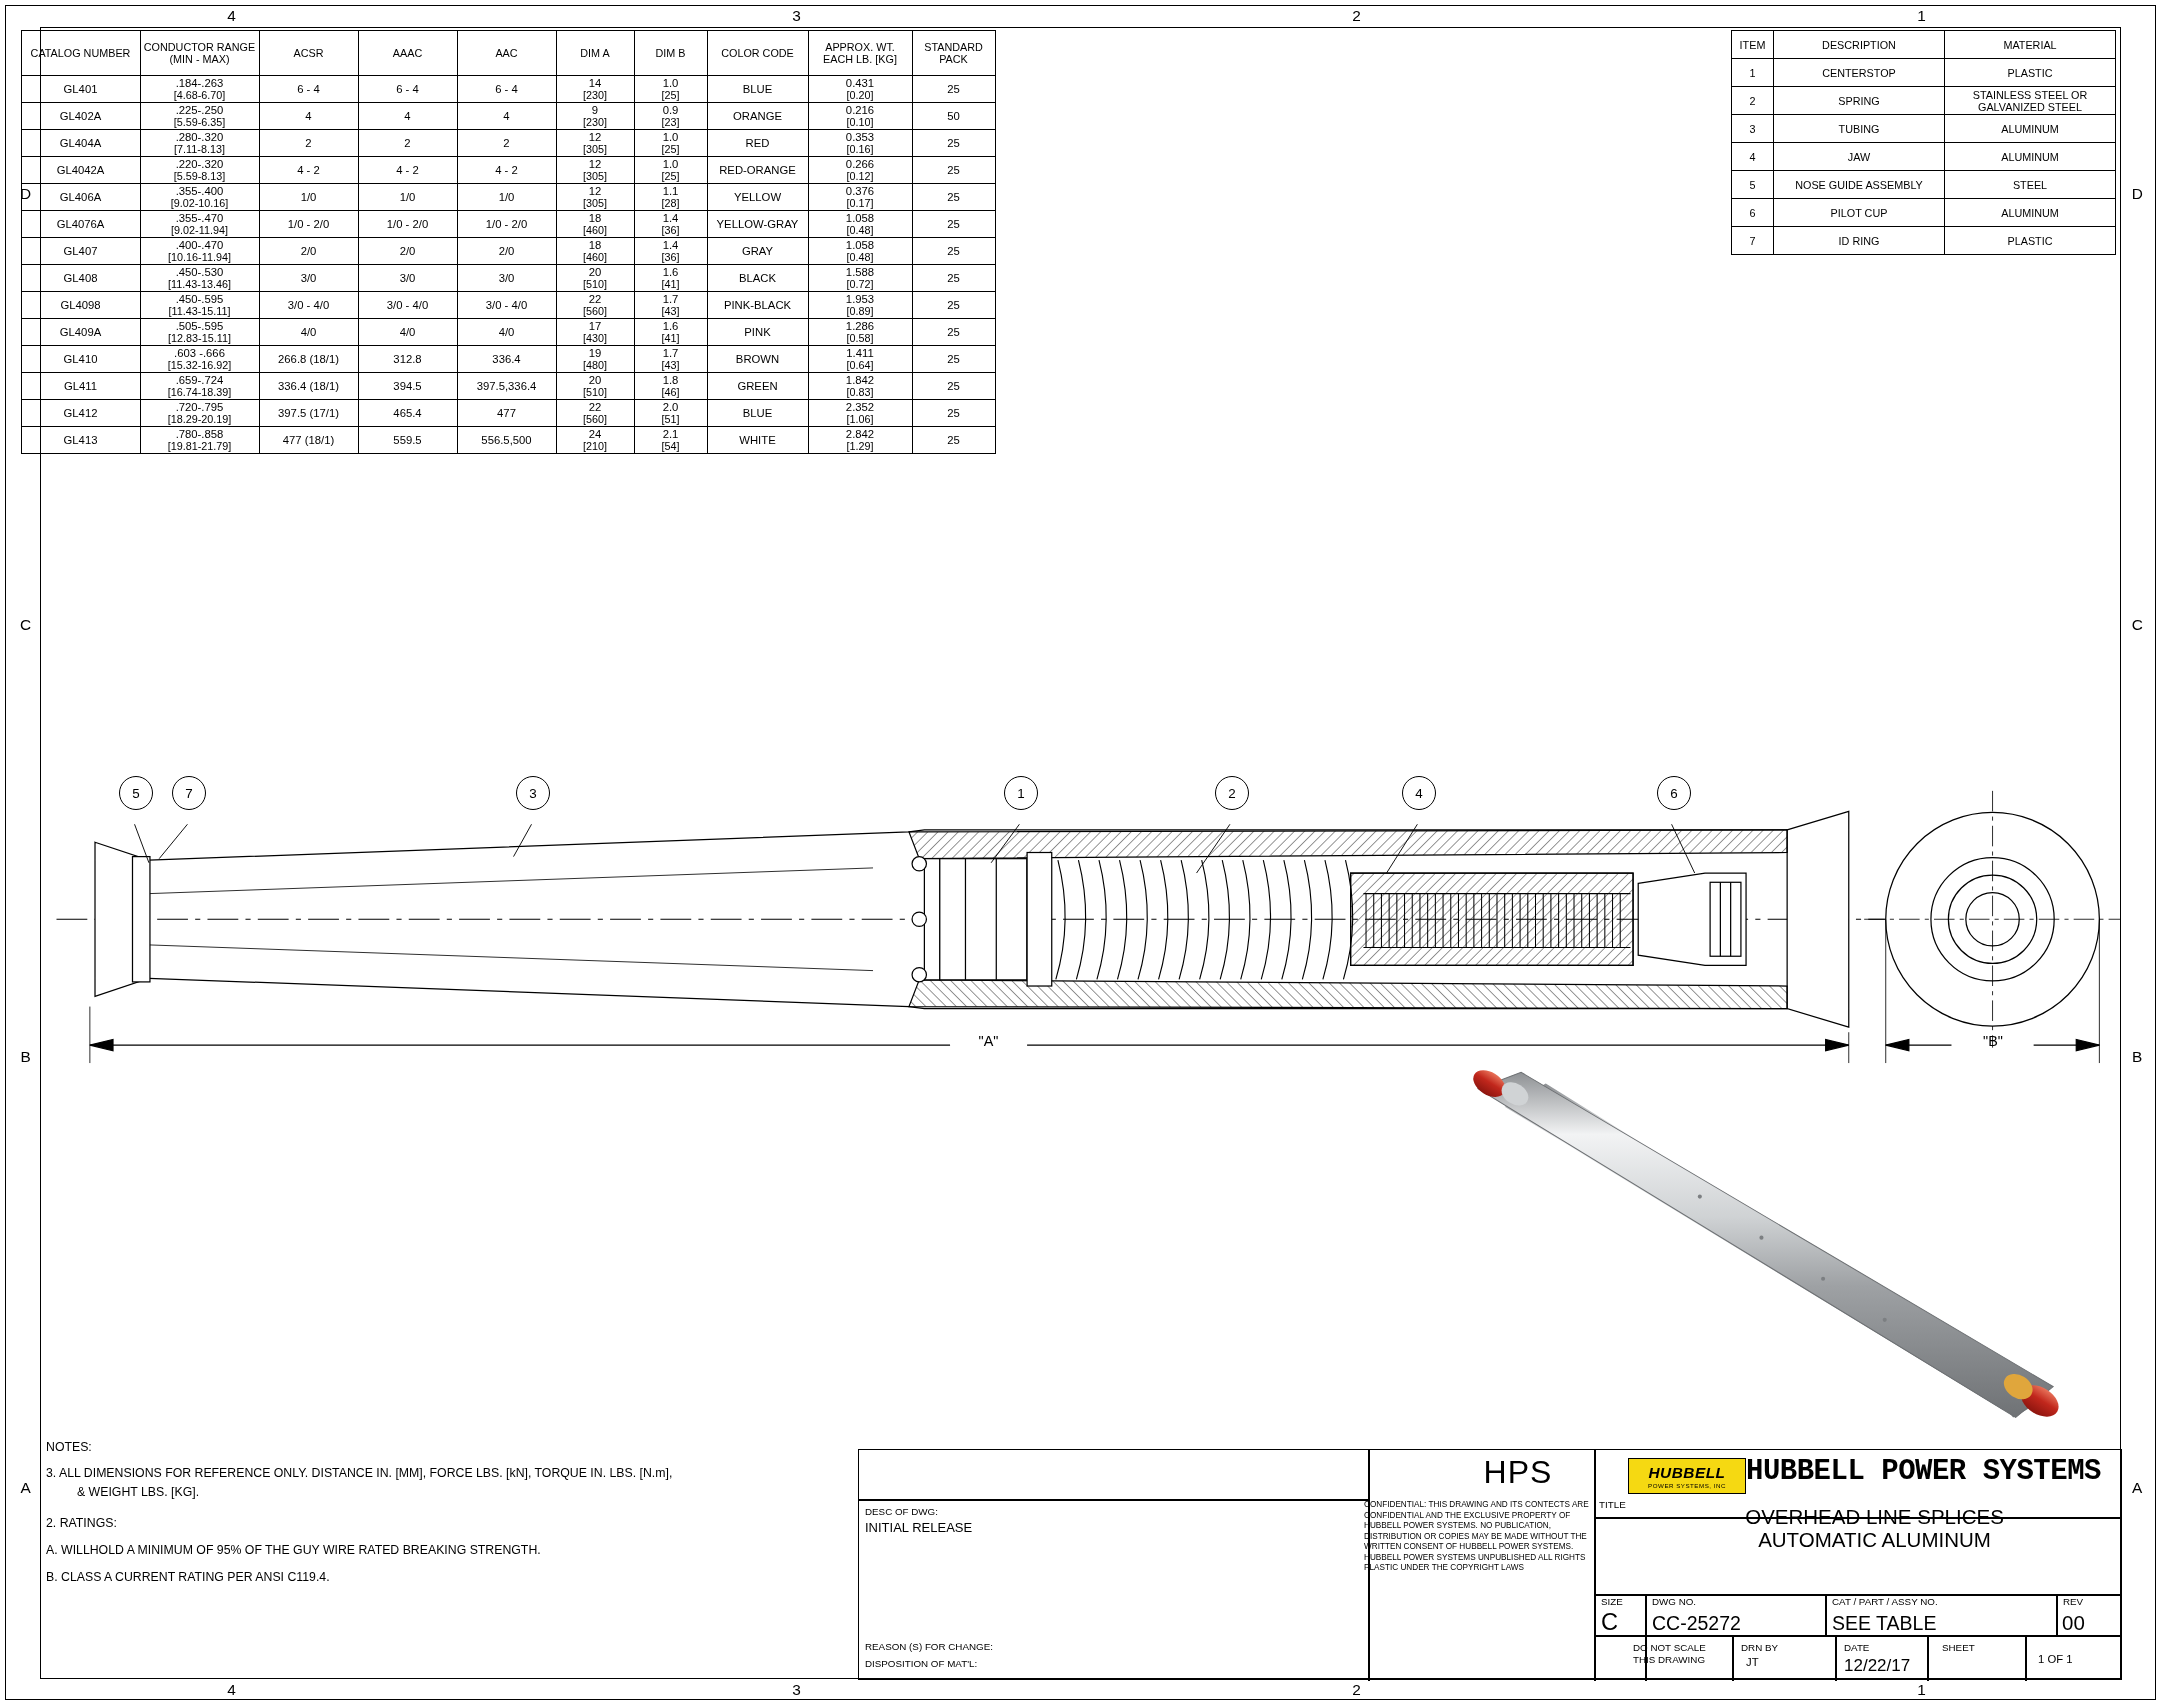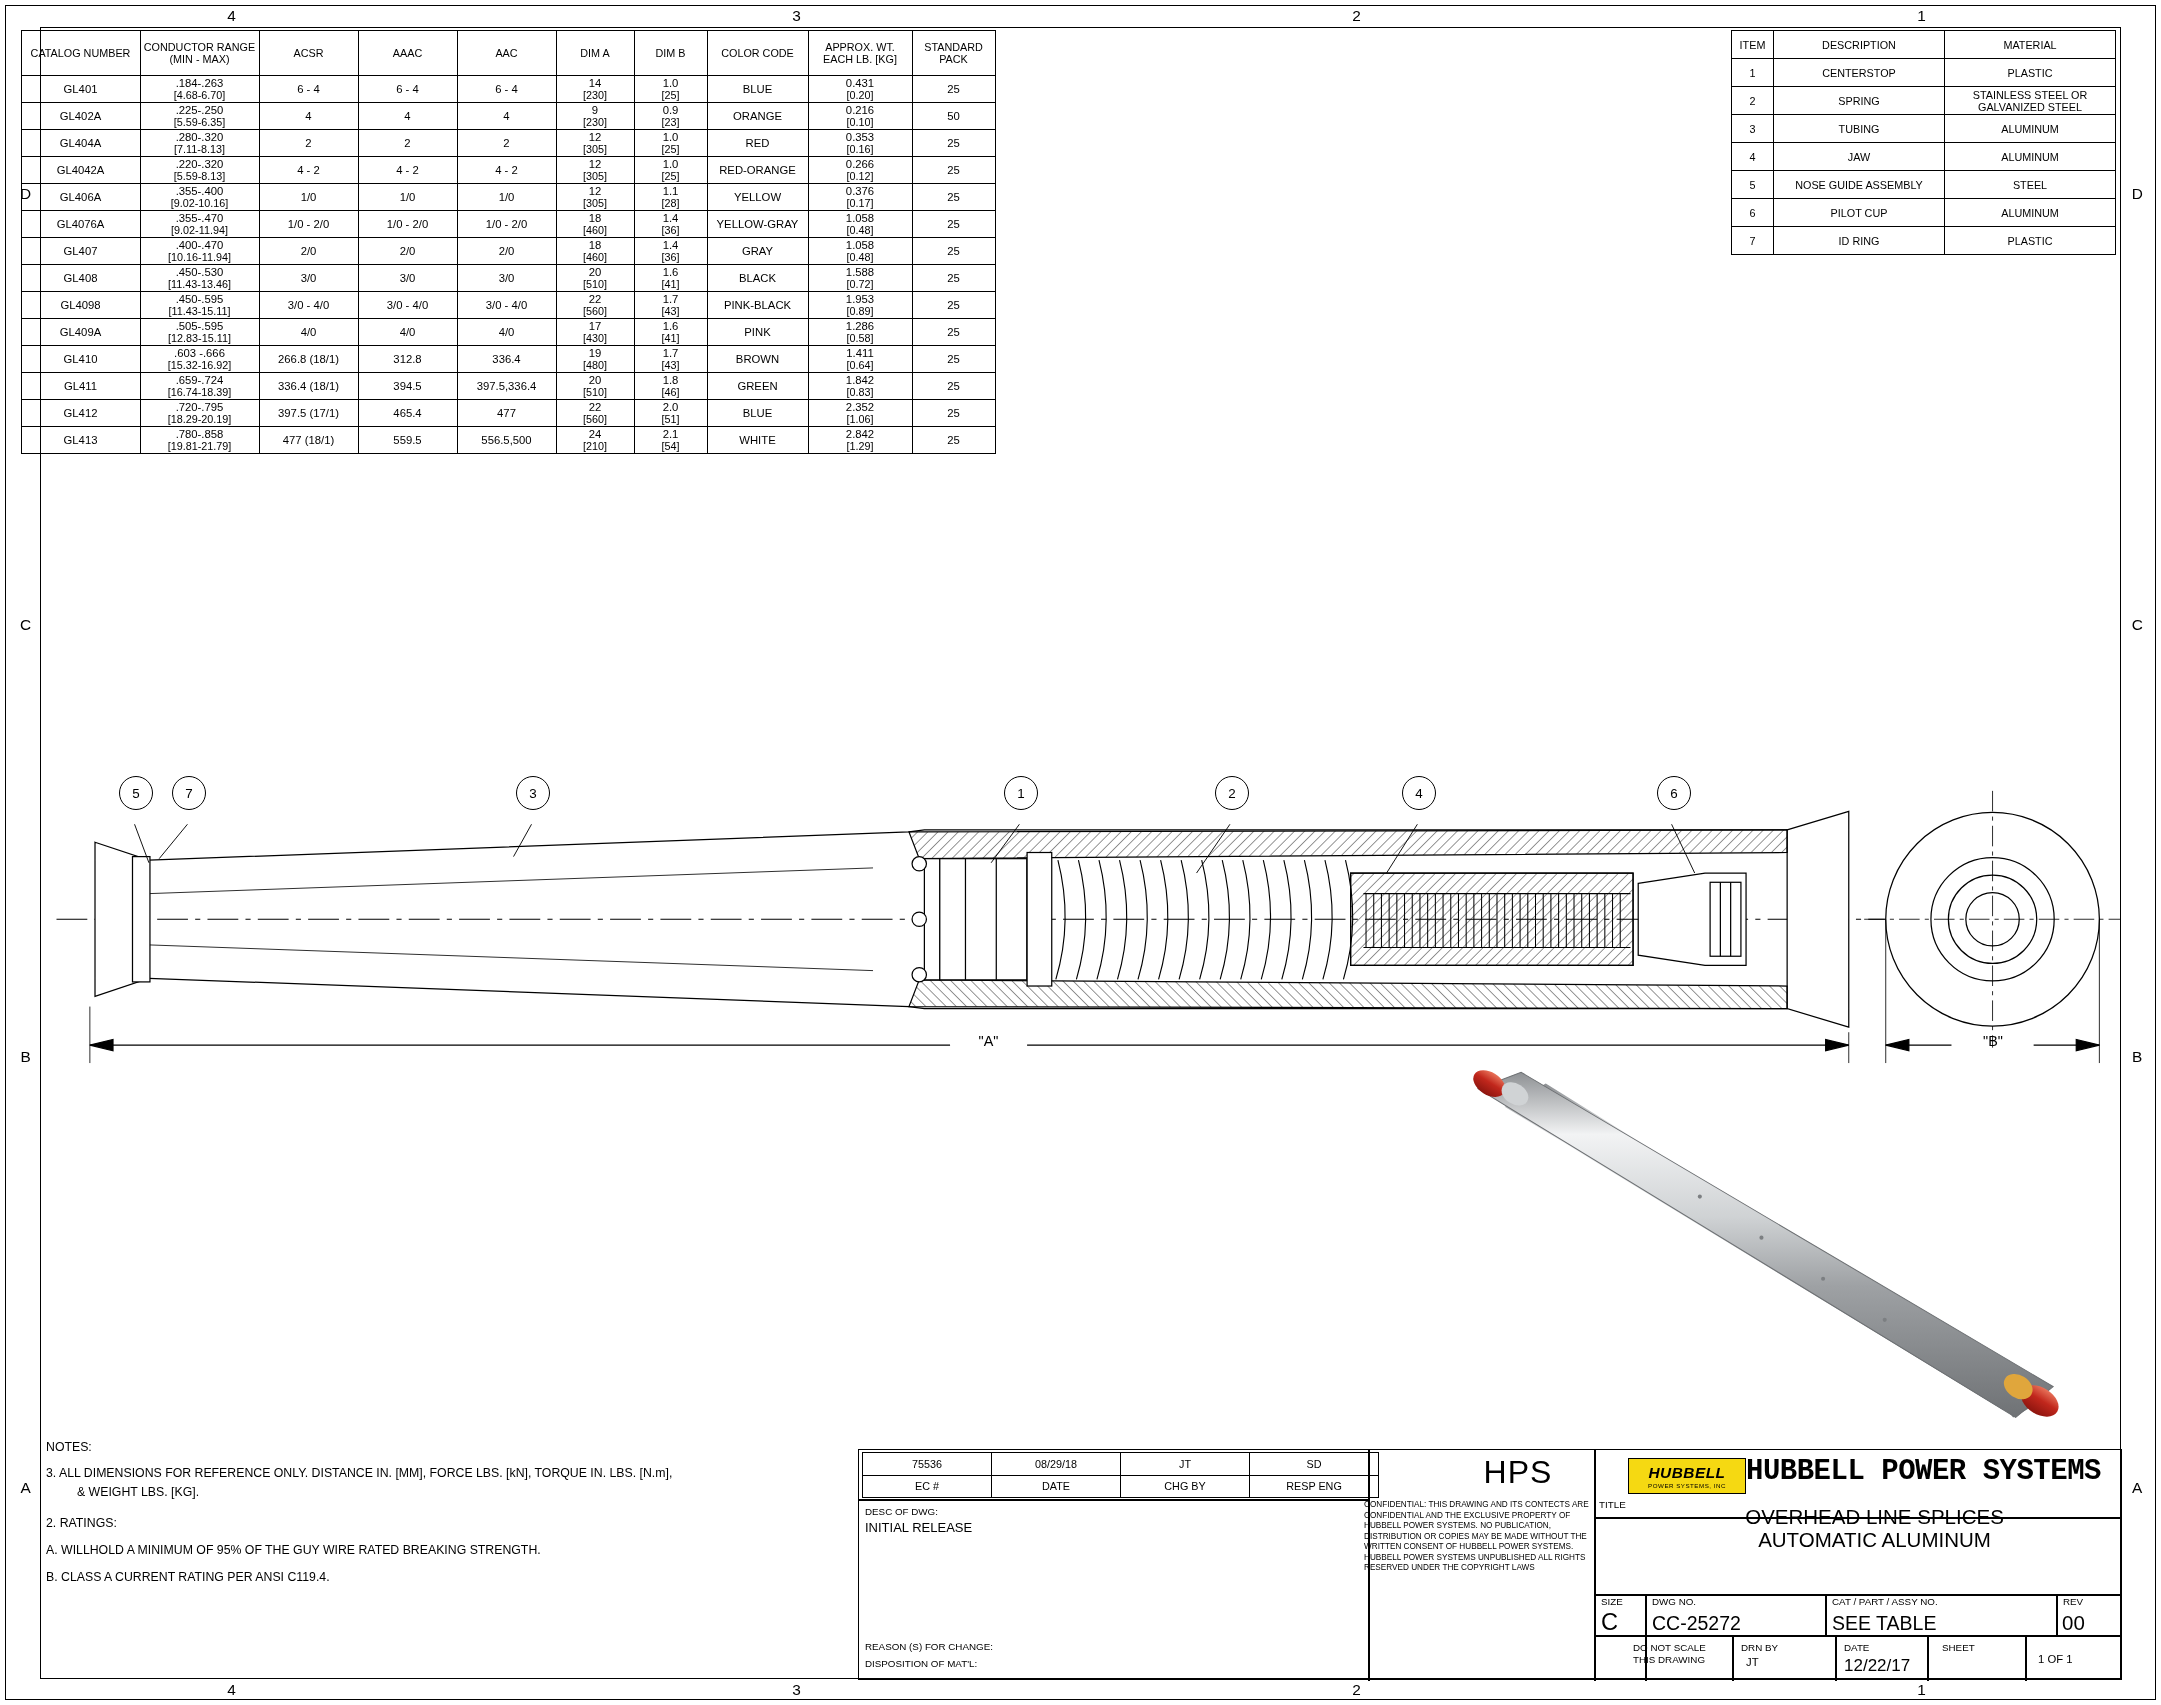--- a/index.html
+++ b/index.html
@@ -702,45 +702,29 @@
 
     <div class="tb-line" style="left:786px;top:144px;width:1.5px;height:87px;"></div>
     <div class="tb-line" style="left:966px;top:144px;width:1.5px;height:41px;"></div>
     <div class="tb-line" style="left:1197px;top:144px;width:1.5px;height:41px;"></div>
     <div class="tb-line" style="left:873px;top:185px;width:1.5px;height:46px;"></div>
     <div class="tb-line" style="left:976px;top:185px;width:1.5px;height:46px;"></div>
     <div class="tb-line" style="left:1068px;top:185px;width:1.5px;height:46px;"></div>
     <div class="tb-line" style="left:1166px;top:185px;width:1.5px;height:46px;"></div>
   </div>
 
-  <table id="rev-tbl">
-    <tbody>
-        <tr>
-      <td class="r0">75536</td>
-      <td class="r1">08/29/18</td>
-      <td class="r2">JT</td>
-      <td class="r3">SD</td>
-    </tr>
-    <tr>
-      <td>EC #</td>
-      <td>DATE</td>
-      <td>CHG BY</td>
-      <td>RESP ENG</td>
-    </tr>
-  </tbody>
-    </table>
 
   <div class="tb-txt" style="left:865px;top:1506px;">DESC OF DWG:</div>
   <div class="tb-val" style="left:865px;top:1520px;">INITIAL RELEASE</div>
   <div class="tb-txt" style="left:865px;top:1641px;">REASON (S) FOR CHANGE:</div>
   <div class="tb-txt" style="left:865px;top:1658px;">DISPOSITION OF MAT'L:</div>
 
   <div id="hps-big">HPS</div>
 
-  <div id="conf">CONFIDENTIAL: THIS DRAWING AND ITS CONTECTS ARE CONFIDENTIAL AND THE EXCLUSIVE PROPERTY OF HUBBELL POWER SYSTEMS. NO PUBLICATION, DISTRIBUTION OR COPIES MAY BE MADE WITHOUT THE WRITTEN CONSENT OF HUBBELL POWER SYSTEMS. HUBBELL POWER SYSTEMS UNPUBLISHED ALL RIGHTS RESERVED UNDER THE COPYRIGHT LAWS</div>
+  <div id="conf">CONFIDENTIAL: THIS DRAWING AND ITS CONTECTS ARE CONFIDENTIAL AND THE EXCLUSIVE PROPERTY OF HUBBELL POWER SYSTEMS. NO PUBLICATION, DISTRIBUTION OR COPIES MAY BE MADE WITHOUT THE WRITTEN CONSENT OF HUBBELL POWER SYSTEMS. HUBBELL POWER SYSTEMS UNPUBLISHED ALL RIGHTS PLASTIC UNDER THE COPYRIGHT LAWS</div>
 
   <div class="logo-box">
     <div class="l1">HUBBELL</div>
     <div class="l2">POWER SYSTEMS, INC</div>
   </div>
   <div id="company">HUBBELL POWER SYSTEMS</div>
 
   <div class="tb-txt" style="left:1599px;top:1499px;">TITLE</div>
   <div id="title1">OVERHEAD LINE SPLICES</div>
   <div id="title2">AUTOMATIC ALUMINUM</div>

